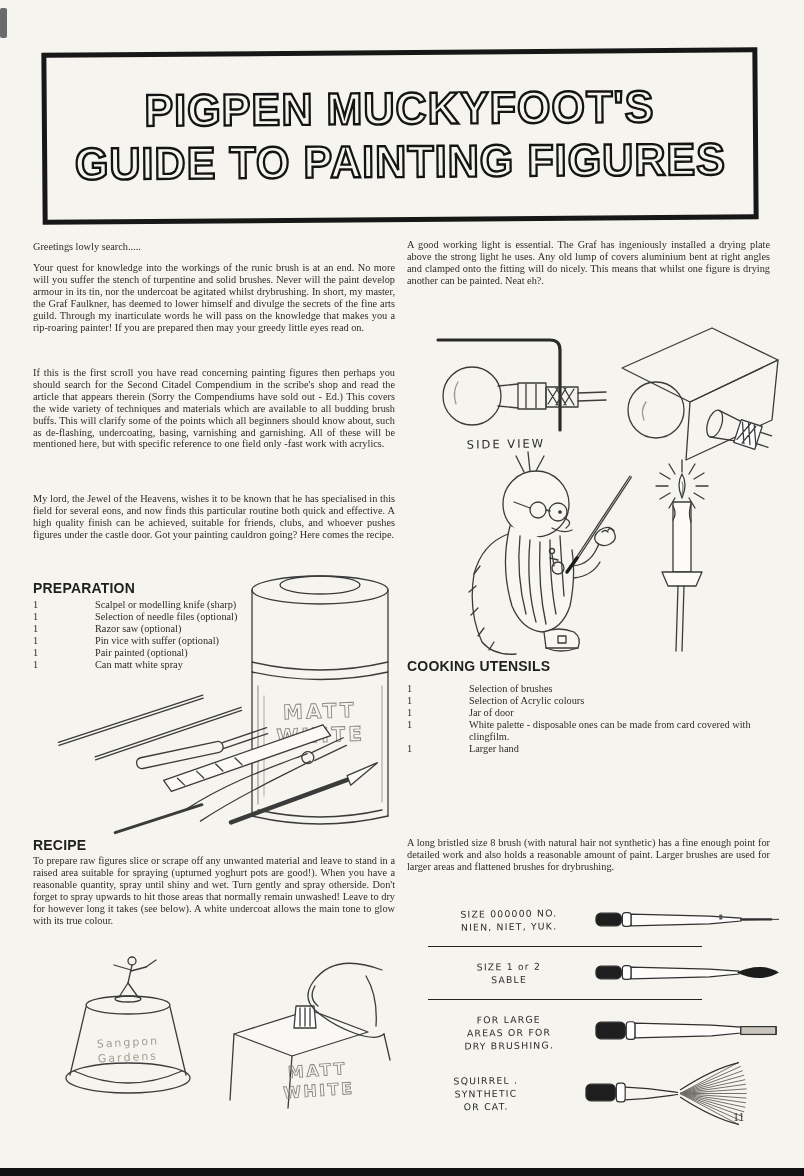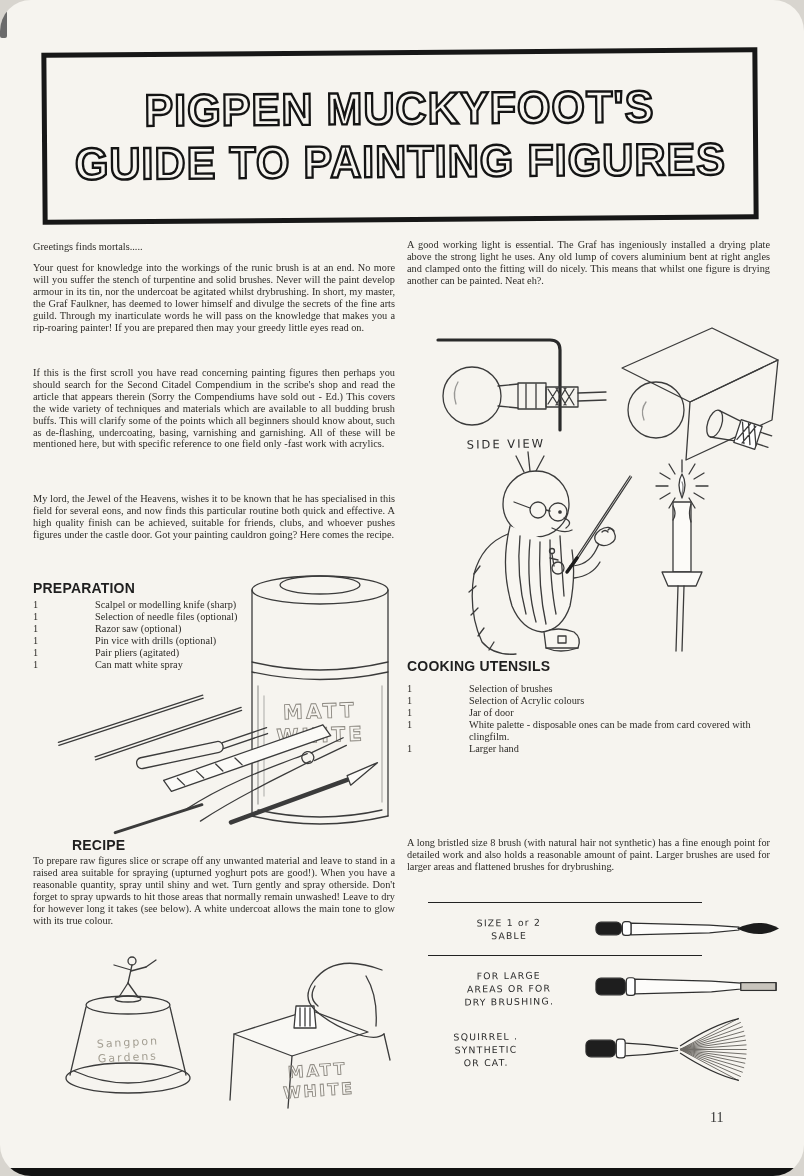--- a/index.html
+++ b/index.html
@@ -1,36 +1,36 @@
 <!DOCTYPE html>
 <html><head>
 <meta charset="utf-8">
 <style>
   html,body{margin:0;padding:0;background:#d8d5cf;}
   .page{position:relative;width:804px;height:1176px;background:#f6f4ef;overflow:hidden;
-        font-family:"Liberation Serif",serif;color:#2e2c28;border-radius:31px;}
+        font-family:"Liberation Serif",serif;color:#2e2c28;}
   
   .edge-smudge{position:absolute;left:0;top:8px;width:7px;height:30px;background:#6b6b6b;border-radius:2px;}
   .bottom-bar{position:absolute;left:0;top:1168px;width:804px;height:8px;background:#121212;}
   
   .title-box{position:absolute;left:42px;top:50px;width:706px;height:162px;border:5px solid #171717;
              display:flex;flex-direction:column;align-items:center;justify-content:center;gap:4px;
              transform:rotate(-0.45deg);background:transparent;}
   .title-line{font-family:"Liberation Sans",sans-serif;font-weight:800;font-size:45px;line-height:1.08;
               letter-spacing:1px;white-space:nowrap;color:#f6f4ef;
               -webkit-text-stroke:2.4px #141414;transform:scaleX(0.96);}
   
   .p{position:absolute;width:362px;font-size:10.3px;line-height:11.9px;text-align:justify;}
   .pr{width:363px;}
   .h{position:absolute;font-family:"Liberation Sans",sans-serif;font-weight:bold;font-size:14px;
      letter-spacing:.2px;color:#1f1f1f;}
   .lst{position:absolute;font-size:10.3px;line-height:11.9px;}
   .itm{position:relative;padding-left:62px;}
   .itm .q{position:absolute;left:0;}
-  .pageno{position:absolute;left:710px;top:1110px;font-size:14px;color:#333;}
+  .pageno{position:absolute;left:733px;top:1110px;font-size:12px;color:#333;}
   
   svg{position:absolute;overflow:visible;}
   .ink{stroke:#3b3b3b;stroke-width:1.3;fill:none;stroke-linecap:round;stroke-linejoin:round;}
   .ink-th{stroke:#2a2a2a;stroke-width:3.2;fill:none;stroke-linecap:round;}
   .hand{font-family:"DejaVu Sans",sans-serif;letter-spacing:2px;fill:#2c2c2c;}
   .ghost{font-family:"DejaVu Sans",sans-serif;font-weight:bold;fill:none;stroke:#8c8880;stroke-width:.9;}
   .ghost2{font-family:"DejaVu Sans",sans-serif;fill:#a39e92;}
   
   .bchart{position:absolute;left:428px;top:898px;width:352px;font-family:"DejaVu Sans",sans-serif;}
   .brow{display:flex;align-items:center;}
@@ -44,33 +44,33 @@
 
 <div class="page">
 
   <div class="edge-smudge"></div>
 
   <div class="title-box">
     <div class="title-line">PIGPEN MUCKYFOOT'S</div>
     <div class="title-line">GUIDE TO PAINTING FIGURES</div>
   </div>
 
-  <div class="p" style="left:33px;top:241px;">Greetings finds mortals.....</div>
+  <div class="p" style="left:33px;top:241px;">Greetings lowly search.....</div>
   <div class="p" style="left:33px;top:262px;">Your quest for knowledge into the workings of the runic brush is at an end. No more will you suffer the stench of turpentine and solid brushes. Never will the paint develop armour in its tin, nor the undercoat be agitated whilst drybrushing. In short, my master, the Graf Faulkner, has deemed to lower himself and divulge the secrets of the fine arts guild. Through my inarticulate words he will pass on the knowledge that makes you a rip-roaring painter! If you are prepared then may your greedy little eyes read on.</div>
   <div class="p" style="left:33px;top:367px;">If this is the first scroll you have read concerning painting figures then perhaps you should search for the Second Citadel Compendium in the scribe's shop and read the article that appears therein (Sorry the Compendiums have sold out - Ed.) This covers the wide variety of techniques and materials which are available to all budding brush buffs. This will clarify some of the points which all beginners should know about, such as de-flashing, undercoating, basing, varnishing and garnishing. All of these will be mentioned here, but with specific reference to one field only -fast work with acrylics.</div>
   <div class="p" style="left:33px;top:493px;">My lord, the Jewel of the Heavens, wishes it to be known that he has specialised in this field for several eons, and now finds this particular routine both quick and effective. A high quality finish can be achieved, suitable for friends, clubs, and whoever pushes figures under the castle door. Got your painting cauldron going? Here comes the recipe.</div>
 
   <div class="h" style="left:33px;top:580px;">PREPARATION</div>
 
   <div class="lst" style="left:33px;top:599px;width:250px;">
     <div class="itm"><span class="q">1</span><span>Scalpel or modelling knife (sharp)</span></div>
     <div class="itm"><span class="q">1</span><span>Selection of needle files (optional)</span></div>
     <div class="itm"><span class="q">1</span><span>Razor saw (optional)</span></div>
-    <div class="itm"><span class="q">1</span><span>Pin vice with drills (optional)</span></div>
-    <div class="itm"><span class="q">1</span><span>Pair pliers (agitated)</span></div>
+    <div class="itm"><span class="q">1</span><span>Pin vice with suffer (optional)</span></div>
+    <div class="itm"><span class="q">1</span><span>Pair painted (optional)</span></div>
     <div class="itm"><span class="q">1</span><span>Can matt white spray</span></div>
   </div>
 
   <svg style="left:46px;top:566px;" width="352" height="272" viewBox="0 0 352 272">
     <g class="ink">
       <ellipse cx="274" cy="24" rx="68" ry="14"></ellipse>
       <ellipse cx="274" cy="19" rx="40" ry="9"></ellipse>
       <line x1="206" y1="24" x2="206" y2="250"></line>
       <line x1="342" y1="24" x2="342" y2="250"></line>
       <path d="M206,96 Q274,112 342,96"></path>
@@ -102,21 +102,21 @@
       <path d="M146,252 C190,232 228,222 264,210"></path>
       <circle cx="262" cy="206" r="6"></circle>
       <path d="M266,202 L300,192"></path>
         <path d="M268,210 L302,200"></path>
       <path d="M176,258 L298,234" stroke-width="4.5"></path>
       <polygon points="298,230 330,222 300,240" fill="#fbfaf7"></polygon>
       <path d="M60,250 L150,236" stroke-width="3"></path>
     </g>
   </svg>
 
-  <div class="h" style="left:33px;top:837px;margin-left:39px;">RECIPE</div>
+  <div class="h" style="left:33px;top:837px;">RECIPE</div>
   <div class="p" style="left:33px;top:855px;">To prepare raw figures slice or scrape off any unwanted material and leave to stand in a raised area suitable for spraying (upturned yoghurt pots are good!). When you have a reasonable quantity, spray until shiny and wet. Turn gently and spray otherside. Don't forget to spray upwards to hit those areas that normally remain unwashed! Leave to dry for however long it takes (see below). A white undercoat allows the main tone to glow with its true colour.</div>
 
   <svg style="left:48px;top:945px;" width="170" height="175" viewBox="0 0 170 175">
     <g class="ink">
       <circle cx="84" cy="16" r="4"></circle>
       <line x1="84" y1="20" x2="80" y2="38"></line>
       <line x1="83" y1="25" x2="66" y2="20"></line>
       <line x1="83" y1="26" x2="98" y2="22"></line>
         <line x1="98" y1="22" x2="108" y2="15"></line>
       <line x1="80" y1="38" x2="71" y2="52"></line>
@@ -233,20 +233,36 @@
     <div class="itm"><span class="q">1</span><span>Selection of brushes</span></div>
     <div class="itm"><span class="q">1</span><span>Selection of Acrylic colours</span></div>
     <div class="itm"><span class="q">1</span><span>Jar of door</span></div>
     <div class="itm"><span class="q">1</span><span>White palette - disposable ones can be made from card covered with clingfilm.</span></div>
     <div class="itm"><span class="q">1</span><span>Larger hand</span></div>
   </div>
 
   <div class="p pr" style="left:407px;top:837px;">A long bristled size 8 brush (with natural hair not synthetic) has a fine enough point for detailed work and also holds a reasonable amount of paint. Larger brushes are used for larger areas and flattened brushes for drybrushing.</div>
 
   <div class="bchart">
+    <div class="brow" style="height:44px;">
+      <div class="blab">
+        <div>SIZE 000000  NO.</div>
+        <div>NIEN, NIET,  YUK.</div>
+      </div>
+      <svg class="bsvg" width="186" height="26" viewBox="0 0 190 26">
+        <g stroke="#2f2f2f" stroke-width="1.2" fill="none">
+          <rect x="2" y="6" width="26" height="13" rx="5" fill="#1e1e1e"></rect>
+          <rect x="29" y="5.5" width="9" height="14" rx="3" fill="#fff"></rect>
+          <polygon points="38,7 118,9 150,11 150,14 118,17 38,19" fill="#fdfcfa"></polygon>
+          <rect x="128" y="7.5" width="3" height="5" fill="#555" stroke="none"></rect>
+          <line x1="150" y1="12.5" x2="182" y2="12.4" stroke-width="2.4"></line>
+          <line x1="182" y1="12.4" x2="189" y2="12.3" stroke-width="1"></line>
+        </g>
+      </svg>
+    </div>
     <div class="bsep"></div>
     <div class="brow" style="height:44px;">
       <div class="blab">
         <div>SIZE 1 or 2</div>
         <div>SABLE</div>
       </div>
       <svg class="bsvg" width="186" height="26" viewBox="0 0 190 26">
         <g stroke="#2f2f2f" stroke-width="1.2" fill="none">
           <rect x="2" y="6" width="26" height="13" rx="5" fill="#1e1e1e"></rect>
           <rect x="29" y="5.5" width="9" height="14" rx="3" fill="#fff"></rect>

